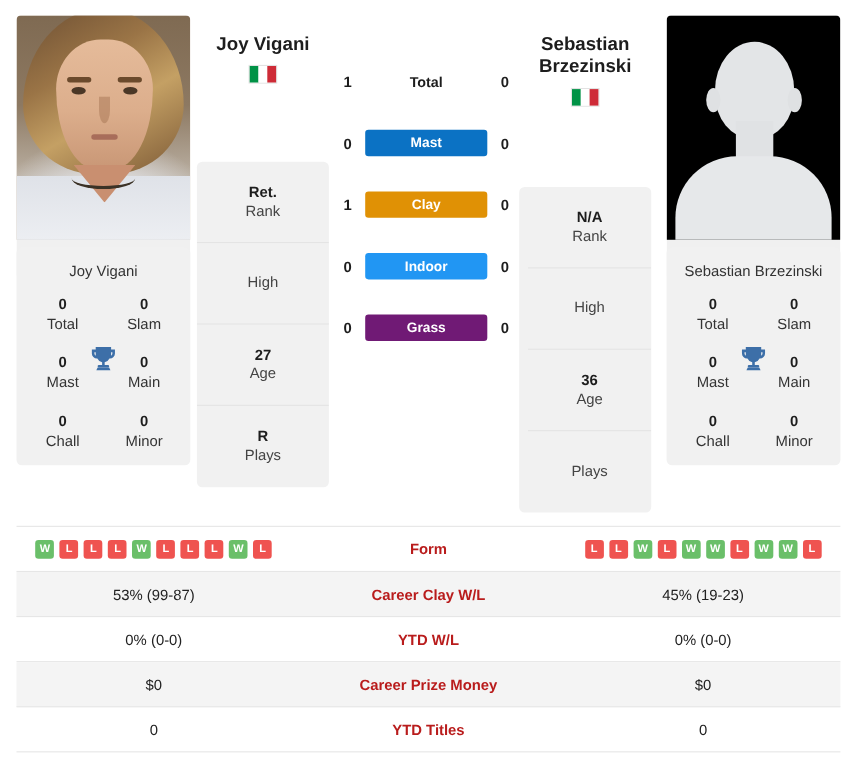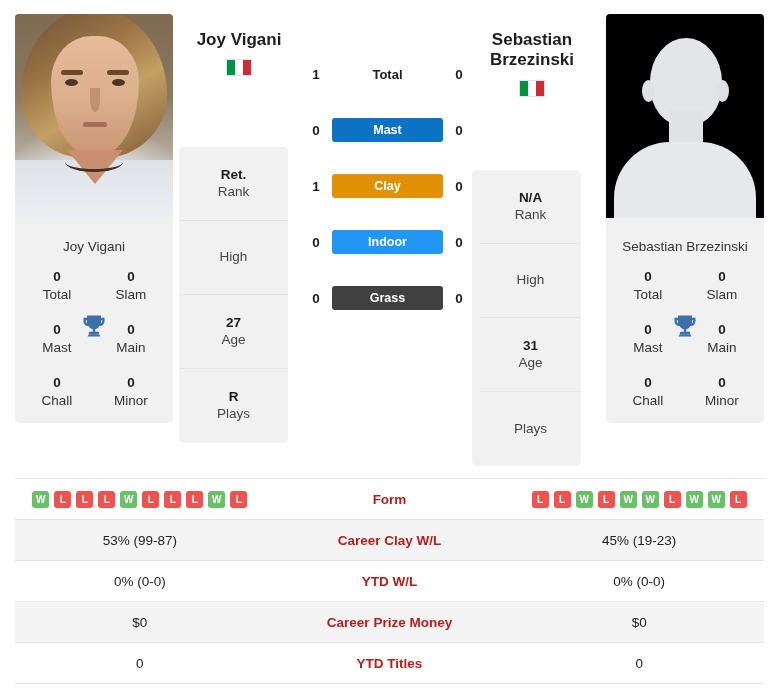--- a/index.html
+++ b/index.html
@@ -75,21 +75,21 @@
   
   .name-block { position: absolute; text-align: center; width: 120px; }
   .name-block.left  { left: 179px; top: 30px; }
   .name-block.right { left: 472px; top: 30px; }
   .player-name { font-size: 17px; font-weight: bold; color: #1d1d1d; line-height: 1.2; }
   .flag { width: 26px; height: 17px; margin: 9px auto 0; display: flex;
           border: 1px solid #e2e2e2; }
   .flag span { flex: 1; }
 
   
-  .info-col { position: absolute; width: 109px; background: #f1f1f1; border-radius: 5px; overflow: hidden; }
+  .info-col { position: absolute; width: 120px; background: #f1f1f1; border-radius: 5px; overflow: hidden; }
   .info-col.left  { left: 179px; top: 147px; }
   .info-col.right { left: 472px; top: 170px; padding-left: 8px; }
   .info-cell { height: 74px; display: flex; flex-direction: column; align-items: center;
                justify-content: center; border-bottom: 1px solid #e4e4e4; }
   .info-cell:last-child { border-bottom: none; }
   .info-val { font-size: 13.5px; font-weight: bold; color: #1d1d1d; line-height: 1.25; }
   .info-lbl { font-size: 13.5px; color: #444; line-height: 1.25; }
 
   
   .surfaces { position: absolute; left: 300px; top: 60px; width: 175px; }
@@ -195,21 +195,21 @@
         <div class="surf-pill" style="background:#e09105">Clay</div>
         <div class="surf-num">0</div>
       </div>
       <div class="surf-row">
         <div class="surf-num">0</div>
         <div class="surf-pill" style="background:#2196f3">Indoor</div>
         <div class="surf-num">0</div>
       </div>
       <div class="surf-row">
         <div class="surf-num">0</div>
-        <div class="surf-pill" style="background:#404040">Grass</div>
+        <div class="surf-pill" style="background:#701a75">Grass</div>
         <div class="surf-num">0</div>
       </div>
     </div>
 
     <div class="info-col left">
       <div class="info-cell">
         <div class="info-val">Ret.</div>
         <div class="info-lbl">Rank</div>
       </div>
       <div class="info-cell">
@@ -229,21 +229,21 @@
     <div class="info-col right">
       <div class="info-cell">
         <div class="info-val">N/A</div>
         <div class="info-lbl">Rank</div>
       </div>
       <div class="info-cell">
         <div class="info-val"></div>
         <div class="info-lbl">High</div>
       </div>
       <div class="info-cell">
-        <div class="info-val">31</div>
+        <div class="info-val">36</div>
         <div class="info-lbl">Age</div>
       </div>
       <div class="info-cell">
         <div class="info-val"></div>
         <div class="info-lbl">Plays</div>
       </div>
     </div>
 
     <div class="stat-card left">
       <div class="stat-title">Joy Vigani</div>

